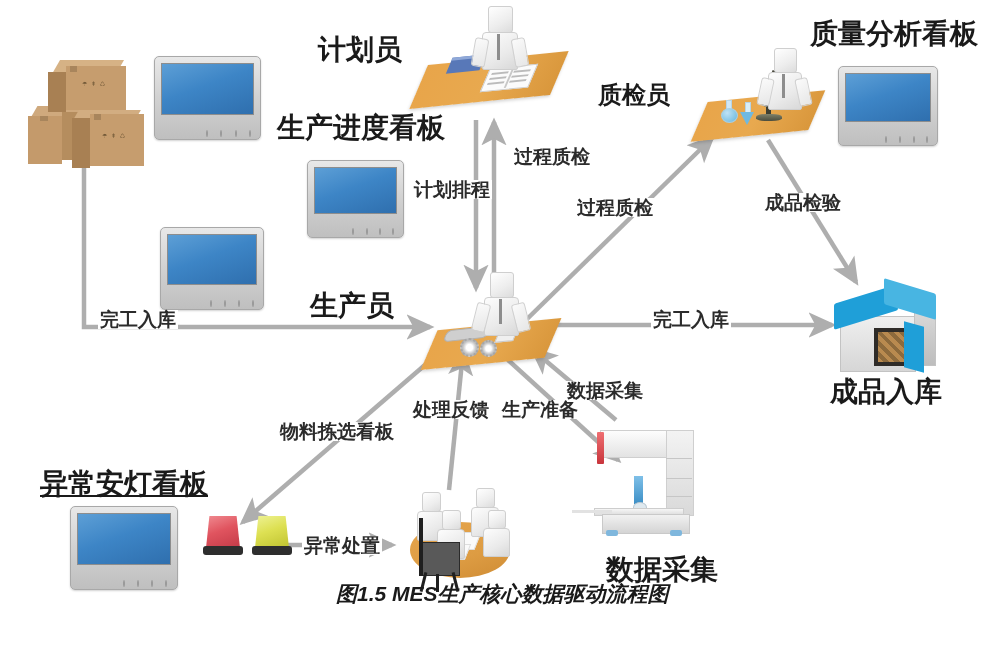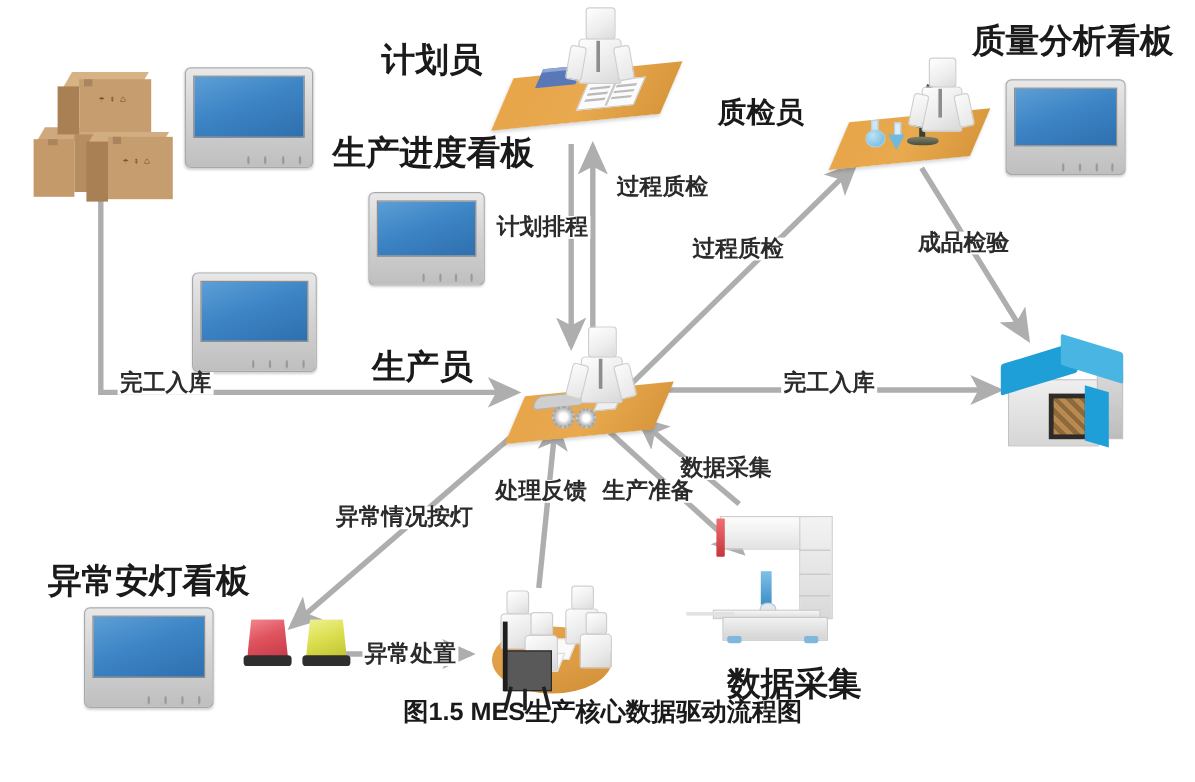--- a/index.html
+++ b/index.html
@@ -513,30 +513,31 @@
          background:linear-gradient(180deg,#f1f1f1,#d4d4d4); border:1px solid #c9c9c9;"></div>
     <div class="mc-part" style="left:18px; top:102px; width:12px; height:6px; background:#7fb7dd; border-radius:2px;"></div>
     <div class="mc-part" style="left:82px; top:102px; width:12px; height:6px; background:#7fb7dd; border-radius:2px;"></div>
   </div>
 
   <div class="node-label" style="left:318px; top:36px;  font-size:28px;">计划员</div>
   <div class="node-label" style="left:810px; top:20px;  font-size:28px;">质量分析看板</div>
   <div class="node-label" style="left:277px; top:114px; font-size:28px;">生产进度看板</div>
   <div class="node-label" style="left:598px; top:83px;  font-size:24px;">质检员</div>
   <div class="node-label" style="left:310px; top:292px; font-size:28px;">生产员</div>
-  <div class="node-label" style="left:40px;  top:470px; font-size:28px;">异常安灯看板</div>
+  <div class="node-label" style="left:830px; top:378px; font-size:28px;">成品入库</div>
+  <div class="node-label" style="left:40px;  top:470px; font-size:28px;text-decoration:underline;">异常安灯看板</div>
   <div class="node-label" style="left:606px; top:556px; font-size:28px;">数据采集</div>
 
   <div class="edge-label" style="left:412px; top:180px; font-size:19px;text-align:right;">计划排程</div>
   <div class="edge-label" style="left:512px; top:147px; font-size:19px;">过程质检</div>
   <div class="edge-label" style="left:575px; top:198px; font-size:19px;text-align:center;">过程质检</div>
   <div class="edge-label" style="left:763px; top:193px; font-size:19px;">成品检验</div>
   <div class="edge-label" style="left:98px;  top:310px; font-size:19px;">完工入库</div>
   <div class="edge-label" style="left:651px; top:310px; font-size:19px;">完工入库</div>
   <div class="edge-label" style="left:565px; top:381px; font-size:19px;">数据采集</div>
   <div class="edge-label" style="left:500px; top:400px; font-size:19px;">生产准备</div>
-  <div class="edge-label" style="left:278px; top:422px; font-size:19px;">异常情况按灯</div>
+  <div class="edge-label" style="left:278px; top:422px; font-size:19px;">物料拣选看板</div>
   <div class="edge-label" style="left:411px; top:400px; font-size:19px;">处理反馈</div>
   <div class="edge-label" style="left:302px; top:536px; font-size:19px;">异常处置</div>
 
-  <div class="caption" style="left:336px; top:583px; font-size:21px;">图1.5 MES生产核心数据驱动流程图</div>
+  <div class="caption" style="left:336px; top:583px; font-size:21px;font-style:italic;">图1.5 MES生产核心数据驱动流程图</div>
 
 </div>
 
 </body></html>

